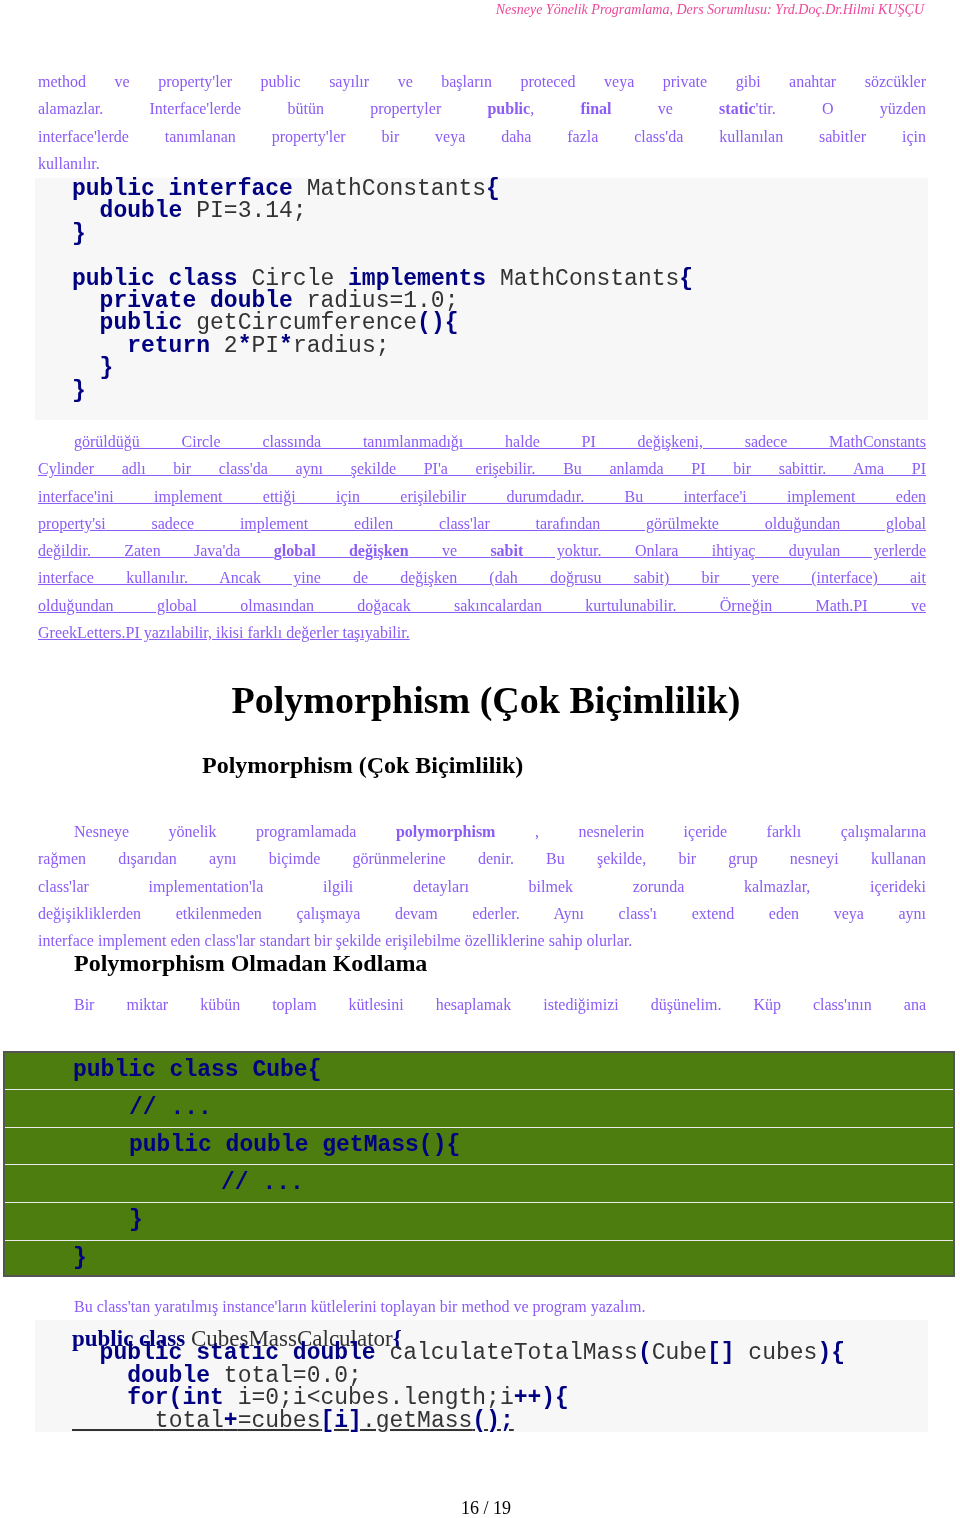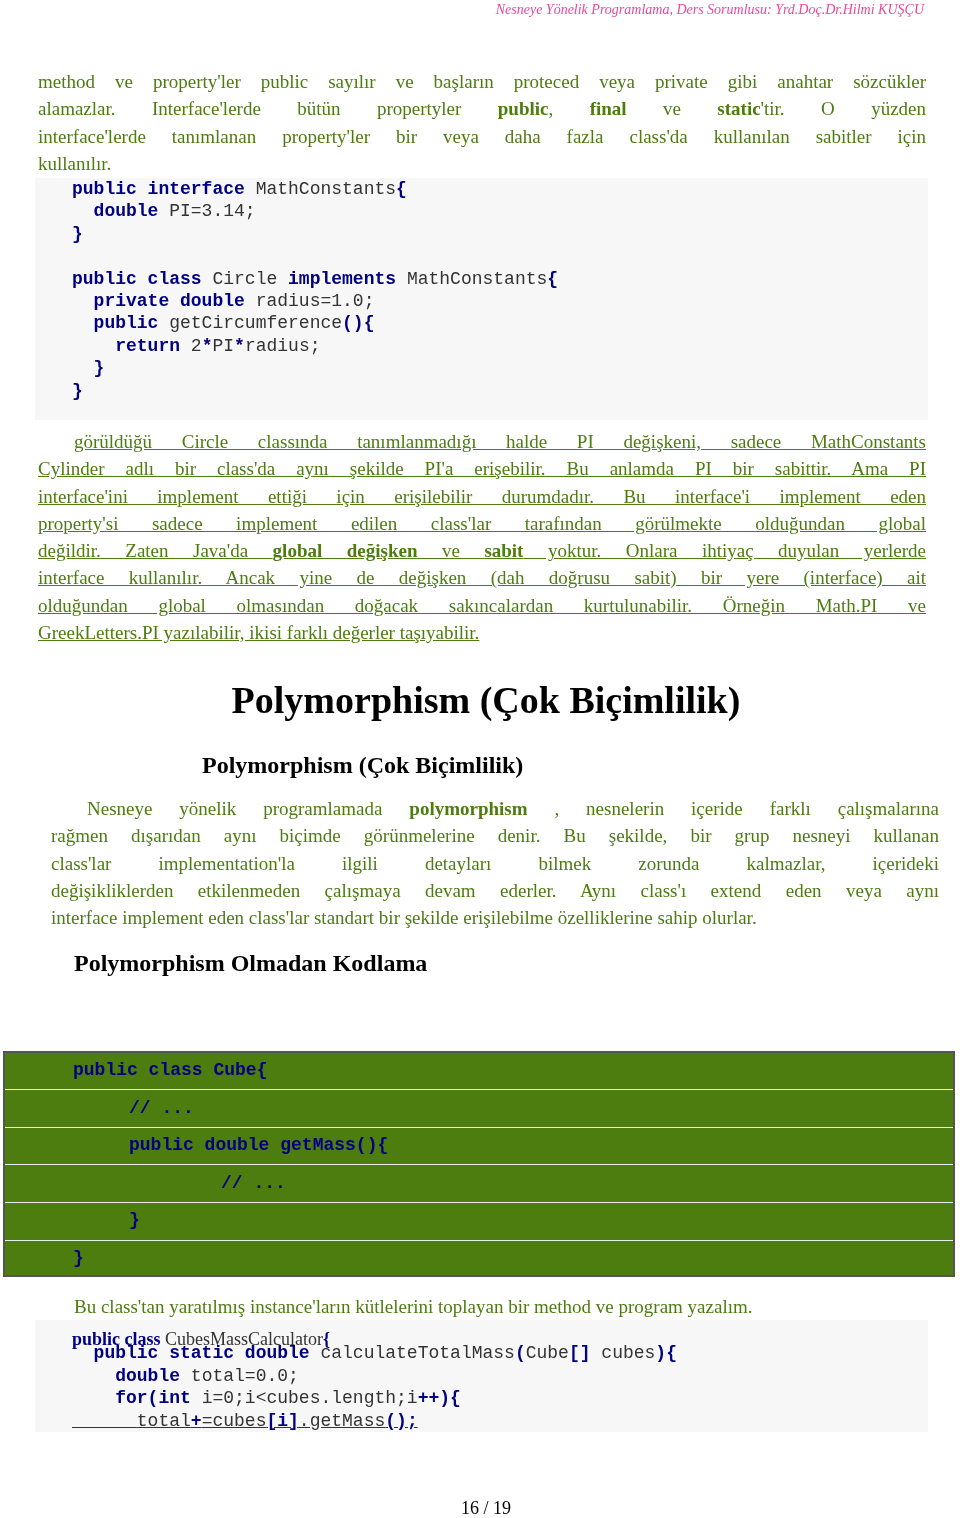--- a/index.html
+++ b/index.html
@@ -1,26 +1,26 @@
 <!DOCTYPE html>
 <html><head>
 <meta charset="utf-8">
 <style>
   html, body { margin: 0; padding: 0; background: #ffffff; }
   body { width: 960px; height: 1518px; position: relative; overflow: hidden;
          font-family: "Liberation Serif", "DejaVu Serif", serif; color: #000; }
   .header { position: absolute; top: 0; right: 36px; font-size: 14px; line-height: 20px; color: #ec4899; font-style: italic; }
-  .p { position: absolute; left: 38px; width: 888px; font-size: 19px; line-height: 27.3px;
-       text-align: justify; color: #4d7c0f; }
+  .p { position: absolute; left: 38px; width: 888px; font-size: 16px; line-height: 27.3px;
+       text-align: justify; color: #8b5cf6; }
   .p .ln { display: block; text-align: justify; text-align-last: justify; white-space: nowrap; }
   .p .ln.last { text-align-last: left; }
   .ind { padding-left: 36px; }
   b { font-weight: bold; }
   .code { position: absolute; background: #f7f7f7;
-          font-family: "Liberation Mono", "DejaVu Sans Mono", monospace; font-size: 18px;
+          font-family: "Liberation Mono", "DejaVu Sans Mono", monospace; font-size: 23px;
           color: #333; }
   .code .l { position: absolute; white-space: pre; line-height: 22px; }
   .kw { color: #000080; font-weight: bold; }
   .h1 { position: absolute; left: 0; width: 972px; text-align: center; top: 676px;
         font-size: 38px; font-weight: bold; line-height: 48px; }
   .h2 { position: absolute; left: 202px; top: 750px; font-size: 24px; font-weight: bold; line-height: 30px; }
   .h3 { position: absolute; left: 74px; top: 948px; font-size: 24px; font-weight: bold; line-height: 30px; }
   .box { position: absolute; left: 3px; top: 1051px; width: 952px; height: 226px;
          background: #4d7c0f; border: 2px solid #555; box-sizing: border-box; }
   .box .stripe { position: absolute; left: 0; right: 0; height: 1px; background: #ececec; }
@@ -58,31 +58,32 @@
   <span class="ln">property'si sadece implement edilen class'lar tarafından görülmekte olduğundan global</span>
   <span class="ln"><span>değildir. Zaten Java'da </span><b>global değişken</b><span> ve </span><b>sabit</b><span> yoktur. Onlara ihtiyaç duyulan yerlerde</span></span>
   <span class="ln">interface kullanılır. Ancak yine de değişken (dah doğrusu sabit) bir yere (interface) ait</span>
   <span class="ln">olduğundan global olmasından doğacak sakıncalardan kurtulunabilir. Örneğin Math.PI ve</span>
   <span class="ln last">GreekLetters.PI yazılabilir, ikisi farklı değerler taşıyabilir.</span>
 </div>
 
 <div class="h1">Polymorphism (Çok Biçimlilik)</div>
 <div class="h2">Polymorphism (Çok Biçimlilik)</div>
 
-<div class="p" style="top:795px;margin-left:13px;">
+<div class="p" style="top:818px;">
   <span class="ln ind"><span>Nesneye yönelik programlamada </span><b>polymorphism</b><span> , nesnelerin içeride farklı çalışmalarına</span></span>
   <span class="ln">rağmen dışarıdan aynı biçimde görünmelerine denir. Bu şekilde, bir grup nesneyi kullanan</span>
   <span class="ln">class'lar implementation'la ilgili detayları bilmek zorunda kalmazlar, içerideki</span>
   <span class="ln">değişikliklerden etkilenmeden çalışmaya devam ederler. Aynı class'ı extend eden veya aynı</span>
   <span class="ln last">interface implement eden class'lar standart bir şekilde erişilebilme özelliklerine sahip olurlar.</span>
 </div>
 
 <div class="h3">Polymorphism Olmadan Kodlama</div>
 
 <div class="p" style="top:991px;">
+  <span class="ln ind">Bir miktar kübün toplam kütlesini hesaplamak istediğimizi düşünelim. Küp class'ının ana</span>
 </div>
 
 <div class="box">
   <div class="stripe" style="top:36px;"></div>
   <div class="stripe" style="top:74px;"></div>
   <div class="stripe" style="top:111px;"></div>
   <div class="stripe" style="top:149px;"></div>
   <div class="stripe" style="top:187px;"></div>
   <div class="code" style="position:absolute; left:0; top:0; width:100%; height:100%; background:transparent;">
     <div class="l kw" style="left:68px; top:6px;">public class Cube{</div>

